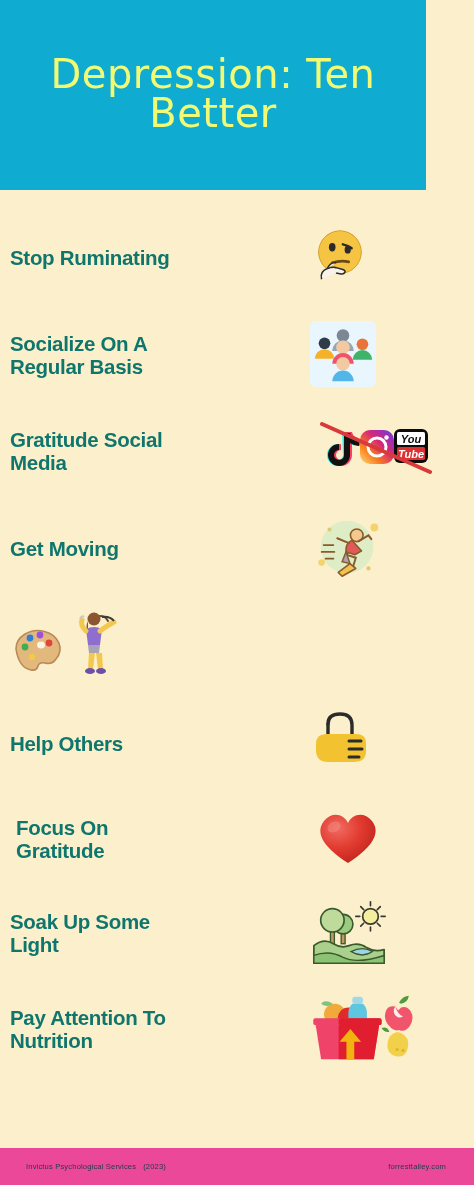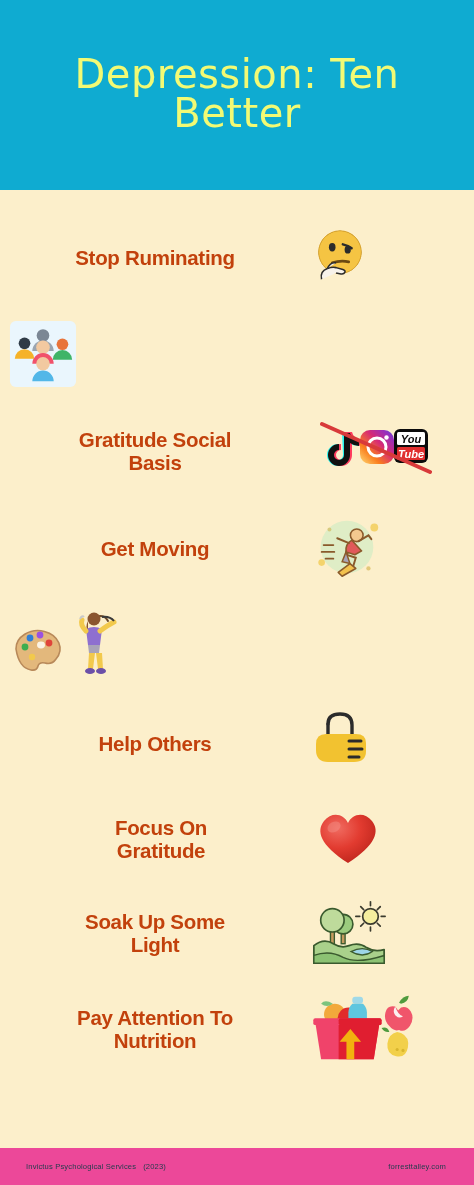--- a/index.html
+++ b/index.html
@@ -12,21 +12,21 @@
   #poster {
     position:relative;
     width:474px; height:1185px;
     background:#FCEFCB;
     overflow:hidden;
   }
 
   
   #header {
     position:absolute; left:0; top:0;
-    width:474px; height:190px;
+    width:426px; height:190px;
     background:#0FABD1;
     display:flex; align-items:center; justify-content:center;
   }
   #header-title {
     color:#F2FA74;
     font-family:"DejaVu Sans", sans-serif;
     font-weight:400;
     font-size:40px;
     line-height:0.97;
     text-align:center;
@@ -43,22 +43,21 @@
     padding:18px 0 0 0;
   }
   .row {
     position:relative;
     display:flex;
     align-items:center;
     width:474px;
   }
   .row-label {
     width:300px;
-    text-align:center;
-    color:#c2410c;
+    color:#0f766e;
     font-family:"Liberation Sans", sans-serif;
     font-weight:bold;
     font-size:20.5px;
     line-height:1.12;
     letter-spacing:-0.3px;
     padding-left:10px;
   }
   .row-icon {
     width:174px;
     display:flex;
@@ -117,20 +116,24 @@
             <ellipse cx="41" cy="25.5" rx="3.2" ry="4" fill="#2B2B2B"></ellipse>
             <path d="M25 39 q9 -3 17 -1" stroke="#6B4A12" stroke-width="2.8" fill="none" stroke-linecap="round"></path>
             <path d="M14 56 q-2 -8 6 -11 q5 -2 9 -1 l7 2 q3 1 2 3 q-1 2 -4 1.5 l-5 -1" fill="#F7F2EA" stroke="#2B2B2B" stroke-width="1.6" stroke-linejoin="round"></path>
             <path d="M20 45 q3 -7 9 -6" fill="#F7F2EA" stroke="#2B2B2B" stroke-width="1.6"></path>
           </svg>
         </span>
       </div>
     </div>
 
     <div class="row" style="height:96px;">
+      <div class="row-label">
+        <div>Socialize On A</div>
+        <div>Regular Basis</div>
+      </div>
       <div class="row-icon">
         <span class="ico">
           <svg width="70" height="70" viewBox="0 0 72 72">
             <rect x="2" y="2" width="68" height="68" rx="6" fill="#EAF6FD"></rect>
 
             <circle cx="36" cy="17" r="6.5" fill="#7B8794"></circle>
             <path d="M25 33 a11 11 0 0 1 22 0 z" fill="#9AA5B1"></path>
 
             <circle cx="17" cy="25" r="6" fill="#2F3B47"></circle>
             <path d="M7 41 a10 10 0 0 1 20 0 z" fill="#F5B229"></path>
@@ -144,21 +147,21 @@
             <circle cx="36" cy="46" r="7" fill="#F2C9A0"></circle>
             <path d="M25 64 a11 11 0 0 1 22 0 z" fill="#52B7E8"></path>
           </svg>
         </span>
       </div>
     </div>
 
     <div class="row" style="height:96px;">
       <div class="row-label">
         <div>Gratitude Social</div>
-        <div>Basis</div>
+        <div>Media</div>
       </div>
       <div class="row-icon">
         <span class="ico" style="position:relative;display:inline-block;font-style:italic;">
           <svg width="124" height="64" viewBox="0 0 124 64">
 
             <g>
               <path d="M34 14 h7 a10 10 0 0 0 9 8 v6 a16 16 0 0 1 -9 -3 v12 a11 11 0 1 1 -11 -11 v6 a5 5 0 1 0 5 5 z" fill="#25F4EE"></path>
               <path d="M37 14 h7 a10 10 0 0 0 9 8 v6 a16 16 0 0 1 -9 -3 v12 a11 11 0 1 1 -11 -11 v6 a5 5 0 1 0 5 5 z" fill="#FE2C55" opacity="0.92"></path>
               <path d="M36 15 h6 a10 10 0 0 0 9 8 v5 a16 16 0 0 1 -9 -3 v12 a11 11 0 1 1 -11 -11 v6 a5 5 0 1 0 5 5 z" fill="#111"></path>
             </g>

